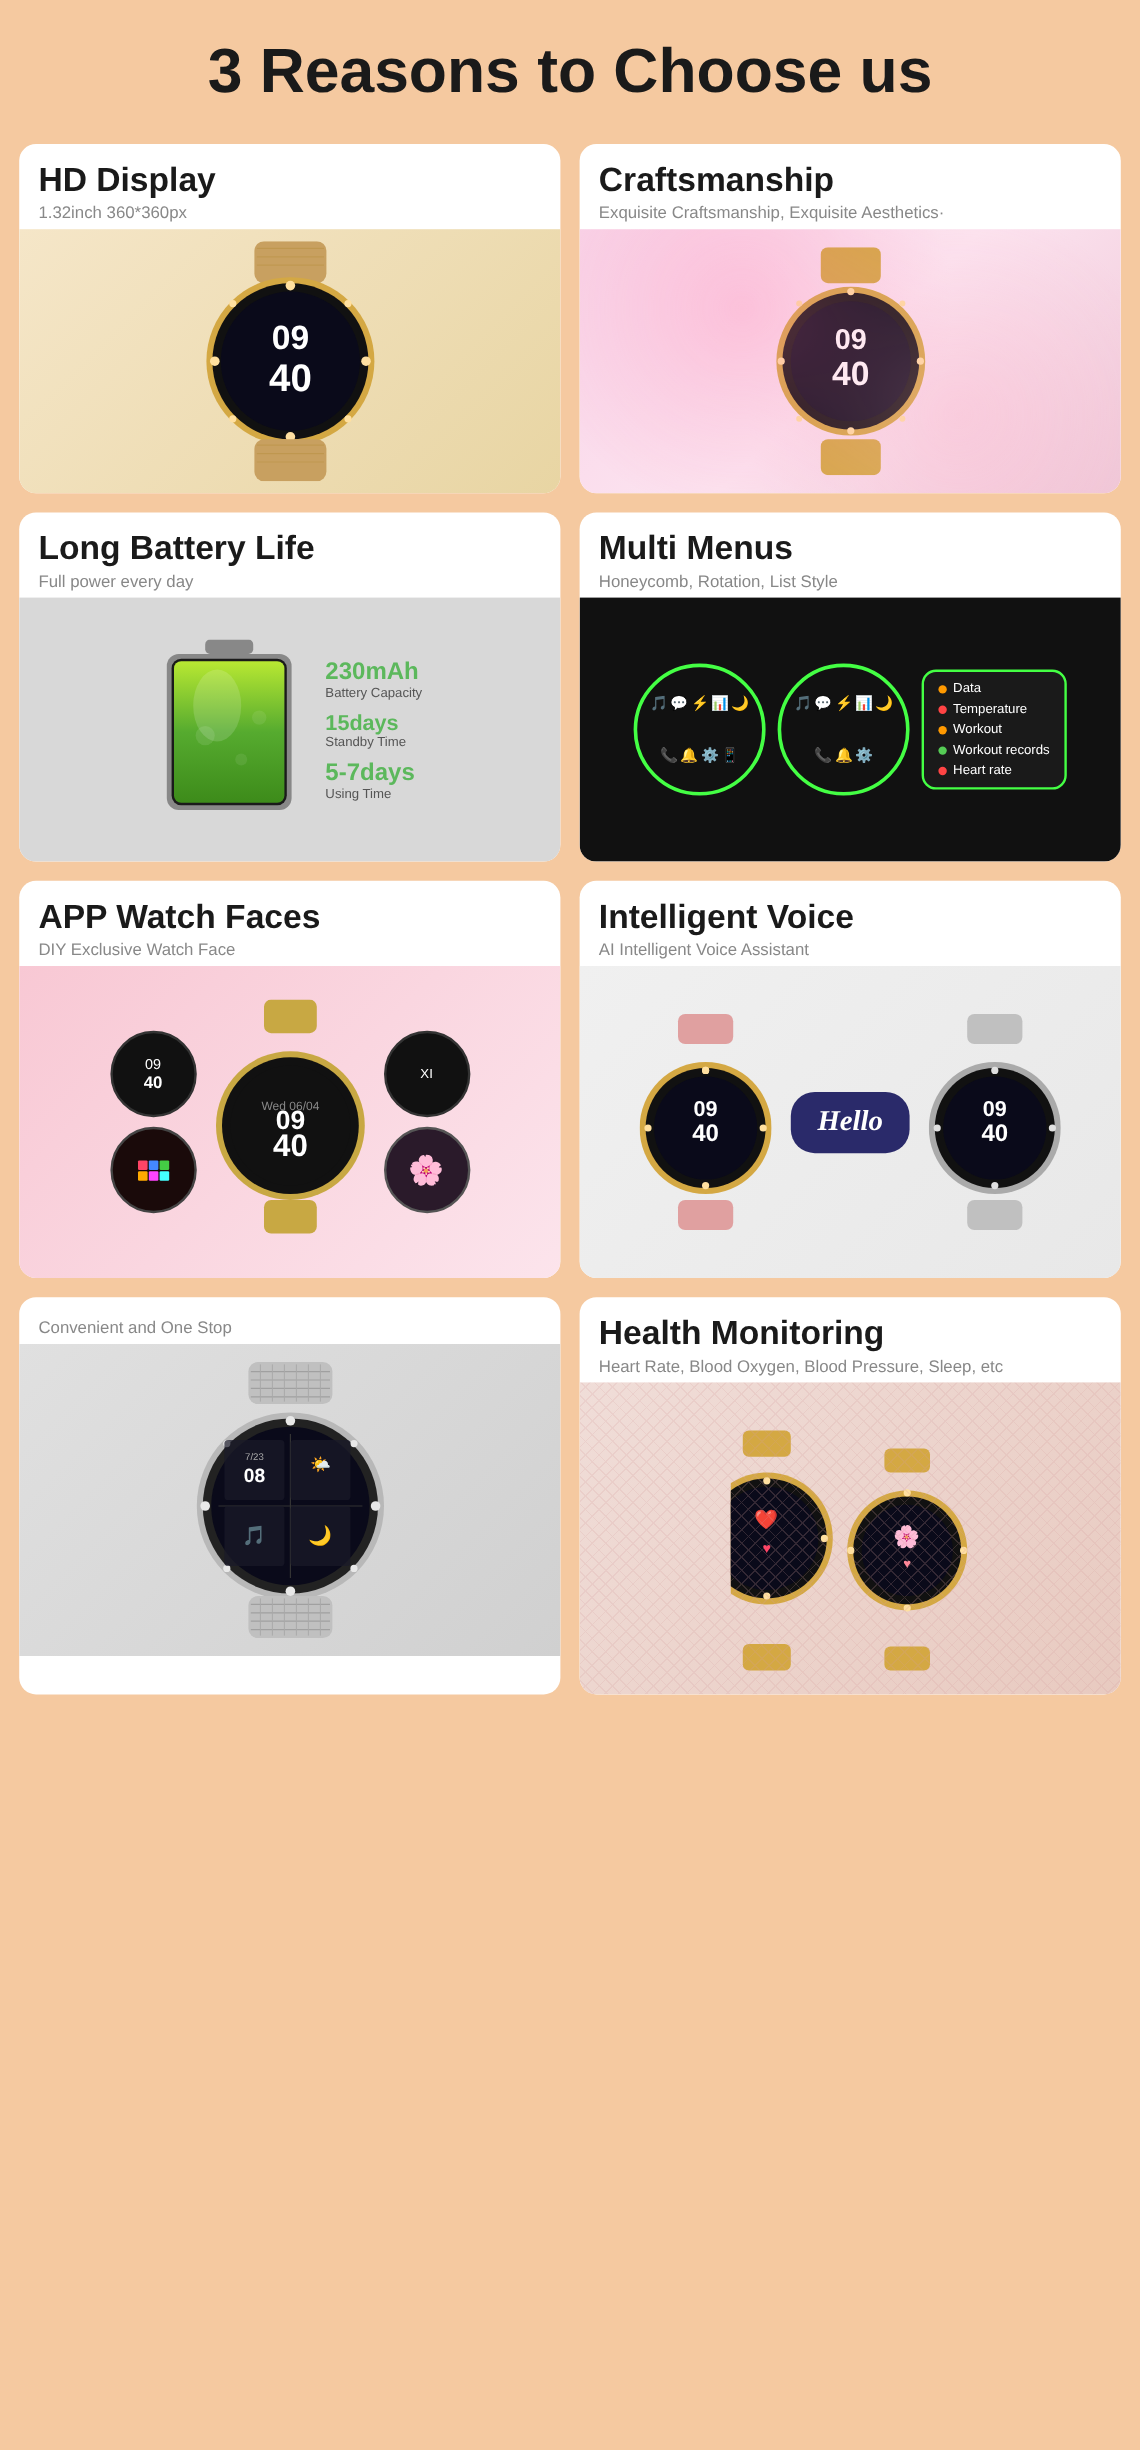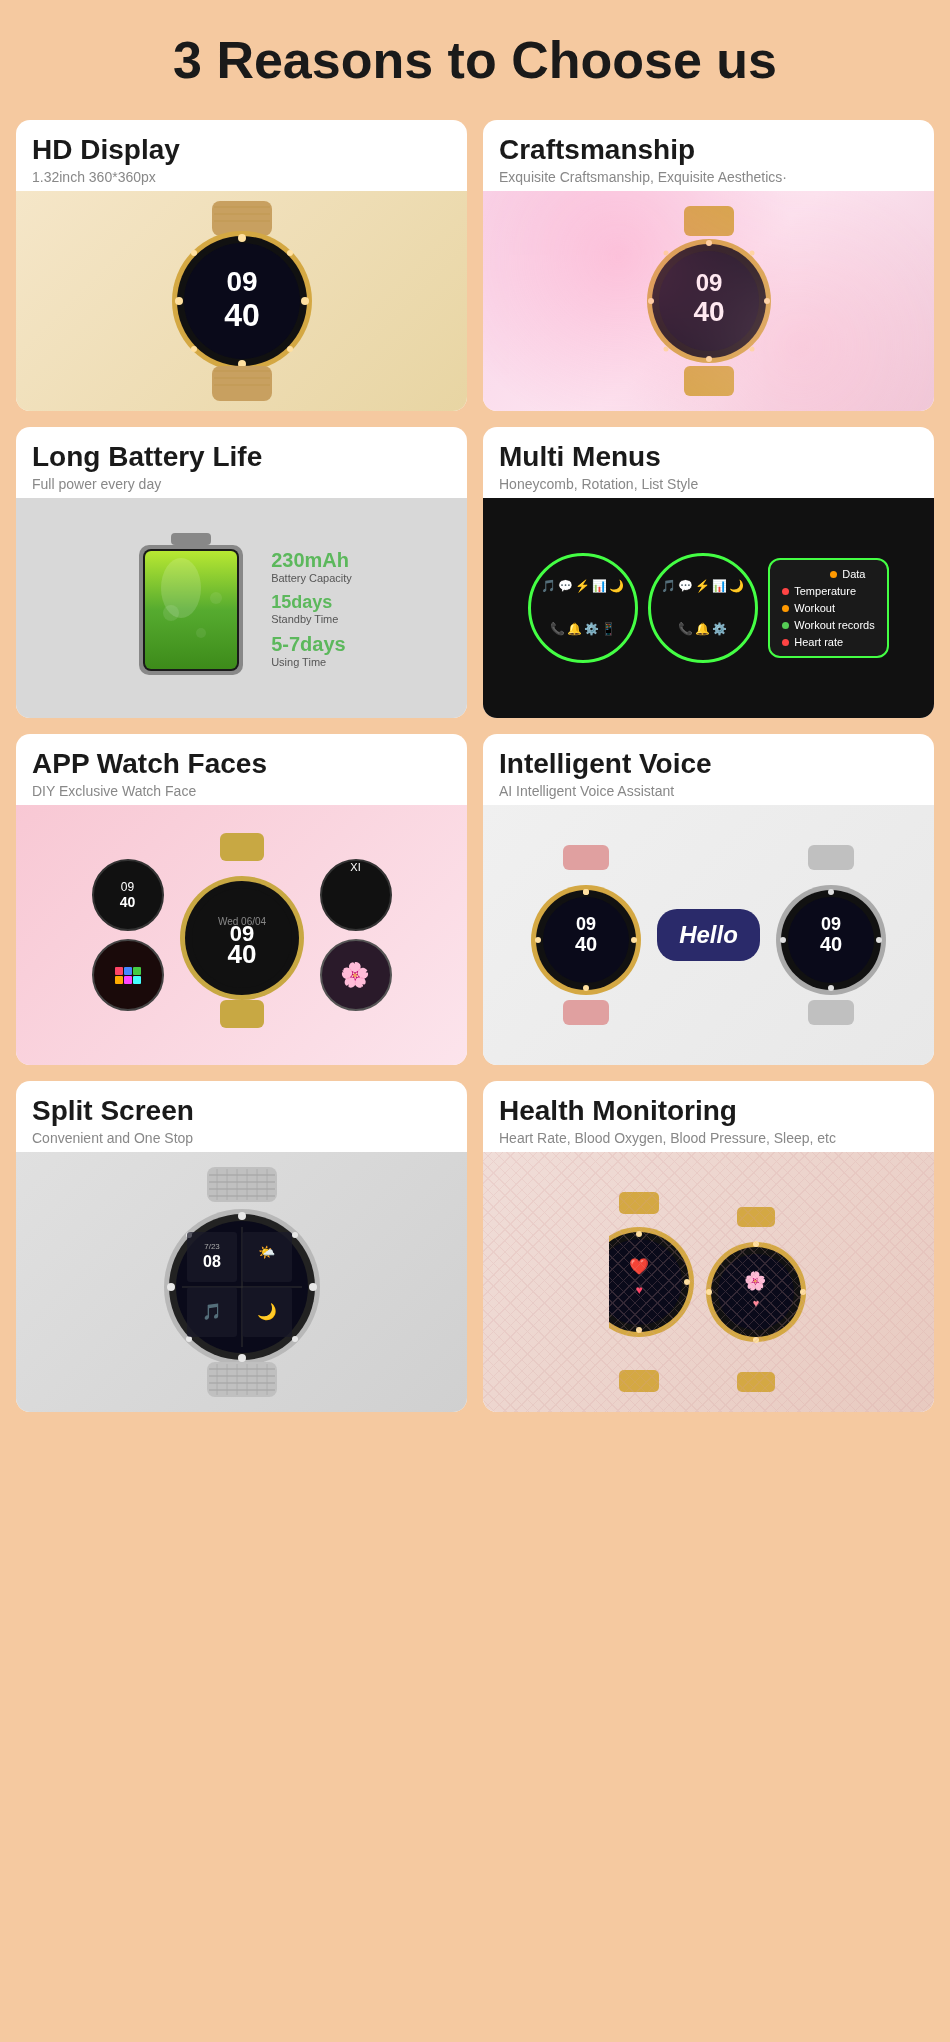--- a/index.html
+++ b/index.html
@@ -227,21 +227,21 @@
         <span style="font-size:12px;">💬</span>
         <span style="font-size:12px;">⚡</span>
         <span style="font-size:12px;">📊</span>
         <span style="font-size:12px;">🌙</span>
         <span style="font-size:12px;">📞</span>
         <span style="font-size:12px;">🔔</span>
         <span style="font-size:12px;">⚙️</span>
       </div>
 
       <div style="background:#1a1a1a;border:2px solid #44ff44;border-radius:12px;padding:8px 12px;display:flex;flex-direction:column;gap:5px;">
-        <div style="color:#fff;font-size:11px;font-family:Arial;display:flex;align-items:center;gap:5px;margin-left:48px;">
+        <div style="color:#fff;font-size:11px;font-family:Arial;display:flex;align-items:center;gap:5px;">
           <div style="width:7px;height:7px;border-radius:50%;background:#ff9900;"></div>
           <span>Data</span>
         </div>
         <div style="color:#fff;font-size:11px;font-family:Arial;display:flex;align-items:center;gap:5px;">
           <div style="width:7px;height:7px;border-radius:50%;background:#ff4444;"></div>
           <span>Temperature</span>
         </div>
         <div style="color:#fff;font-size:11px;font-family:Arial;display:flex;align-items:center;gap:5px;">
           <div style="width:7px;height:7px;border-radius:50%;background:#ff9900;"></div>
           <span>Workout</span>
@@ -290,21 +290,21 @@
           <circle cx="70" cy="105" r="50" fill="#111"></circle>
 
           <text x="70" y="92" text-anchor="middle" fill="#888" font-size="10" font-family="Arial">Wed 06/04</text>
           <text x="70" y="108" text-anchor="middle" fill="#fff" font-size="22" font-family="Arial" font-weight="bold">09</text>
           <text x="70" y="130" text-anchor="middle" fill="#fff" font-size="26" font-family="Arial" font-weight="bold">40</text>
           <rect x="48" y="167" width="44" height="28" rx="6" fill="#c8a843"></rect>
         </svg>
       </div>
 
       <div style="display:flex;flex-direction:column;gap:8px;">
-        <div style="width:72px;height:72px;border-radius:50%;background:#111;border:2px solid #333;display:flex;flex-direction:column;align-items:center;justify-content:flex-start;">
+        <div style="width:72px;height:72px;border-radius:50%;background:#111;border:2px solid #333;display:flex;flex-direction:column;align-items:center;justify-content:center;">
           <span style="color:#fff;font-size:11px;font-family:Arial;">XI</span>
         </div>
         <div style="width:72px;height:72px;border-radius:50%;background:#2a1a2a;border:2px solid #555;display:flex;flex-direction:column;align-items:center;justify-content:center;">
           <span style="font-size:24px;">🌸</span>
         </div>
       </div>
     </div>
   </div>
 
   <div class="card">
@@ -323,41 +323,40 @@
         <circle cx="55" cy="143" r="3" fill="#ffe0a0"></circle>
         <circle cx="7" cy="95" r="3" fill="#ffe0a0"></circle>
         <circle cx="103" cy="95" r="3" fill="#ffe0a0"></circle>
         <circle cx="55" cy="47" r="3" fill="#ffe0a0"></circle>
         <circle cx="55" cy="95" r="43" fill="#0a0a1a"></circle>
         <text x="55" y="85" text-anchor="middle" fill="#fff" font-size="18" font-family="Arial" font-weight="bold">09</text>
         <text x="55" y="106" text-anchor="middle" fill="#fff" font-size="20" font-family="Arial" font-weight="bold">40</text>
         <rect x="32" y="155" width="46" height="25" rx="6" fill="#e0a0a0"></rect>
       </svg>
 
-      <div style="background:#2a2a6a;color:#fff;border-radius:20px;padding:12px 22px;font-size:24px;font-family:Liberation Sans, sans-serif;font-style:italic;font-weight:bold;">Hello</div>
+      <div style="background:#2a2a6a;color:#fff;border-radius:20px;padding:12px 22px;font-size:24px;font-family:Liberation Serif, serif;font-style:italic;font-weight:bold;">Hello</div>
 
       <svg width="110" height="180" viewBox="0 0 110 180">
         <rect x="32" y="0" width="46" height="25" rx="6" fill="#c0c0c0"></rect>
         <circle cx="55" cy="95" r="55" fill="#aaaaaa"></circle>
         <circle cx="55" cy="95" r="50" fill="#111"></circle>
         <circle cx="55" cy="47" r="3" fill="#e0e0e0"></circle>
         <circle cx="55" cy="143" r="3" fill="#e0e0e0"></circle>
         <circle cx="7" cy="95" r="3" fill="#e0e0e0"></circle>
         <circle cx="103" cy="95" r="3" fill="#e0e0e0"></circle>
         <circle cx="55" cy="95" r="43" fill="#0a0a1a"></circle>
         <text x="55" y="85" text-anchor="middle" fill="#fff" font-size="18" font-family="Arial" font-weight="bold">09</text>
         <text x="55" y="106" text-anchor="middle" fill="#fff" font-size="20" font-family="Arial" font-weight="bold">40</text>
         <rect x="32" y="155" width="46" height="25" rx="6" fill="#c0c0c0"></rect>
       </svg>
     </div>
   </div>
 
   <div class="card">
     <div class="card-header">
-      <div class="card-title">Split Screen</div>
       <div class="card-subtitle">Convenient and One Stop</div>
     </div>
     <div style="background:linear-gradient(135deg,#e0e0e0,#d0d0d0);width:100%;height:260px;display:flex;align-items:center;justify-content:center;">
       <svg width="170" height="230" viewBox="0 0 170 230">
 
         <rect x="50" y="0" width="70" height="35" rx="8" fill="#c0c0c0"></rect>
 
         <line x1="52" y1="8" x2="118" y2="8" stroke="#a0a0a0" stroke-width="1"></line>
         <line x1="52" y1="15" x2="118" y2="15" stroke="#a0a0a0" stroke-width="1"></line>
         <line x1="52" y1="22" x2="118" y2="22" stroke="#a0a0a0" stroke-width="1"></line>

